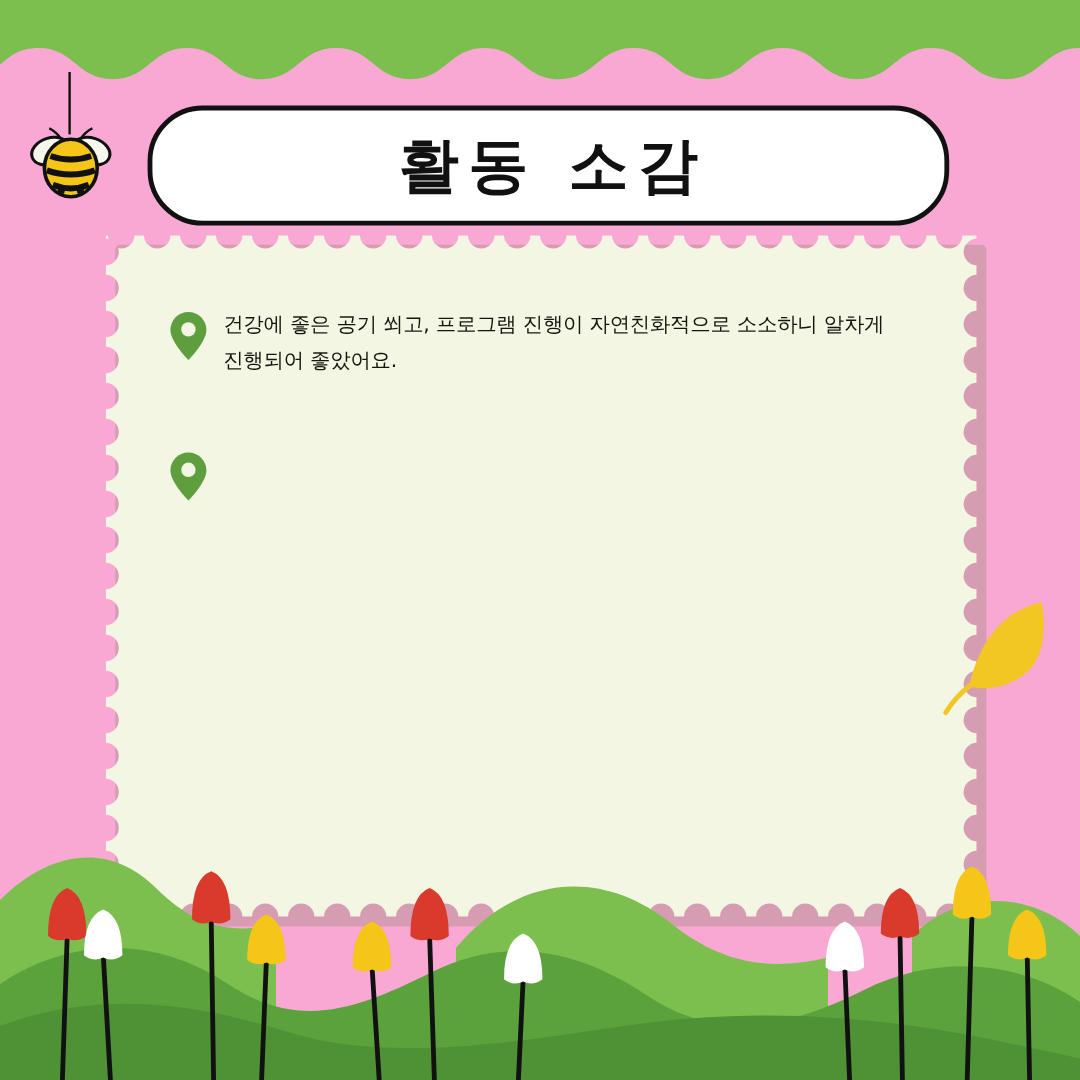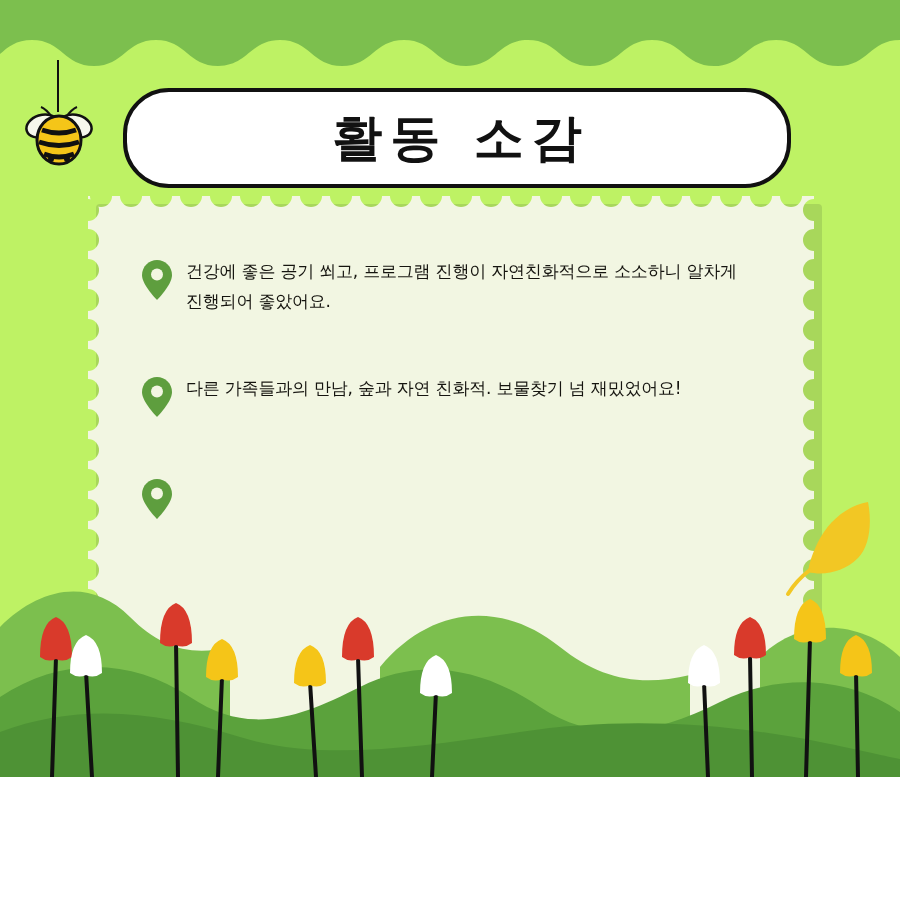--- a/index.html
+++ b/index.html
@@ -9,22 +9,22 @@
   body {
     width: 900px;
     height: 900px;
     font-family: "DejaVu Sans", "Liberation Sans", sans-serif;
     overflow: hidden;
   }
 
   #poster {
     position: relative;
     width: 900px;
-    height: 777px;
-    background: #bef264;
+    height: 900px;
+    background: #f9a8d4;
     overflow: hidden;
   }
 
   
   .top-band {
     position: absolute;
     top: 0;
     left: 0;
     width: 900px;
     height: 90px;
@@ -301,27 +301,20 @@
     <div class="card-content">
 
       <div class="entry">
         <svg class="pin" viewBox="0 0 34 44">
           <path d="M17,2 C8.7,2 2,8.7 2,17 C2,27 17,42 17,42 C17,42 32,27 32,17 C32,8.7 25.3,2 17,2 Z" fill="#5e9e3e"></path>
           <circle cx="17" cy="16.5" r="6" fill="#f2f6e2"></circle>
         </svg>
         <div class="entry-text">건강에 좋은 공기 쐬고, 프로그램 진행이 자연친화적으로 소소하니 알차게 진행되어 좋았어요.</div>
       </div>
 
-      <div class="entry">
-        <svg class="pin" viewBox="0 0 34 44">
-          <path d="M17,2 C8.7,2 2,8.7 2,17 C2,27 17,42 17,42 C17,42 32,27 32,17 C32,8.7 25.3,2 17,2 Z" fill="#5e9e3e"></path>
-          <circle cx="17" cy="16.5" r="6" fill="#f2f6e2"></circle>
-        </svg>
-        <div class="entry-text">다른 가족들과의 만남, 숲과 자연 친화적. 보물찾기 넘 재밌었어요!</div>
-      </div>
 
       <div class="entry">
         <svg class="pin" viewBox="0 0 34 44">
           <path d="M17,2 C8.7,2 2,8.7 2,17 C2,27 17,42 17,42 C17,42 32,27 32,17 C32,8.7 25.3,2 17,2 Z" fill="#5e9e3e"></path>
           <circle cx="17" cy="16.5" r="6" fill="#f2f6e2"></circle>
         </svg>
       </div>
 
     </div>
   </div>

